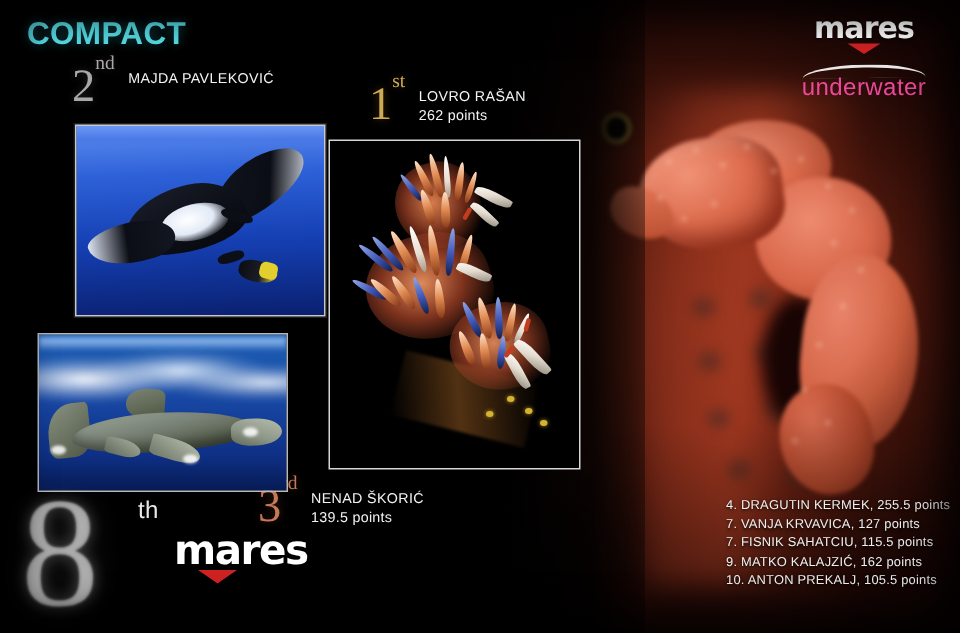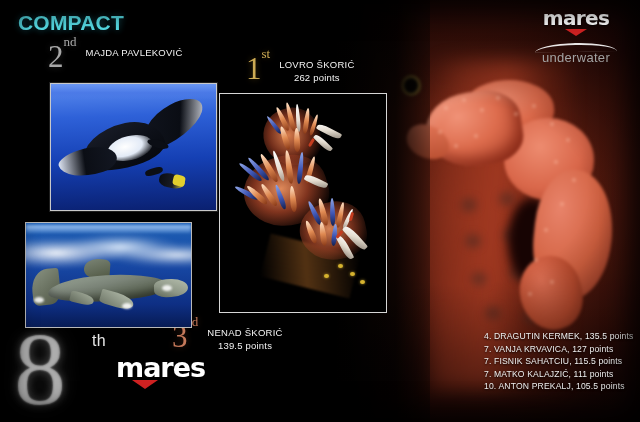--- a/index.html
+++ b/index.html
@@ -127,21 +127,21 @@
     border-right:11px solid transparent;
     border-top:7px solid #cf2222;
   }
   .upm { margin-top:7px; position:relative; }
   .upm-swoosh {
     width:82px; height:9px; margin:0 auto;
     border-top:2px solid rgba(255,255,255,.9);
     border-radius:50%/100% 100% 0 0;
     transform:rotate(-1deg);
   }
-  .upm-l1 { font-size:13px; color:#a3a3a3; letter-spacing:.3px; line-height:1.05; margin-top:-1px; }
+  .upm-l1 { font-size:16px; color:#ec4899; letter-spacing:.3px; line-height:1.05; margin-top:-1px; }
   .upm-l2 { font-size:19px; color:#fff; letter-spacing:.3px; line-height:1; display:flex; align-items:center; justify-content:center; gap:1px; }
   .upm-l3 { font-size:13px; color:#fff; letter-spacing:.3px; line-height:1.05; display:flex; align-items:flex-end; justify-content:center; }
   .lens {
     display:inline-block; width:16px; height:16px; border-radius:50%;
     background:radial-gradient(circle at 34% 30%, #f2f2f2 0%, #b9b9b9 28%, #4a4a4a 62%, #1b1b1b 100%);
     border:2px solid #fff; box-sizing:content-box;
     vertical-align:-2px;
   }
   .lens-sm {
     display:inline-block; width:9px; height:9px; border-radius:50%;
@@ -154,21 +154,21 @@
   .rank { position:absolute; display:flex; align-items:flex-start; gap:9px; }
   .rank-num {
     font-family:"Liberation Serif", serif;
     font-size:31px; line-height:.86; font-weight:normal;
     position:relative; white-space:nowrap;
   }
   .rank-num sup { font-size:13px; font-family:"Liberation Serif", serif; top:-.75em; position:relative; }
   .rank-gold { color:#cdab54; text-shadow:0 0 6px rgba(150,110,30,.45); }
   .rank-silver { color:#a8a8a8; text-shadow:0 0 6px rgba(110,110,110,.4); }
   .rank-bronze { color:#c5795a; text-shadow:0 0 6px rgba(140,70,40,.45); }
-  .rank-txt { padding-top:3px; text-align:center;text-decoration:underline; }
+  .rank-txt { padding-top:3px; text-align:left;text-decoration:underline; }
   .rank-name { font-size:9.5px; color:#f2f2f2; letter-spacing:.25px; line-height:1.35; white-space:nowrap; }
   .rank-pts { font-size:9.5px; color:#f2f2f2; letter-spacing:.2px; line-height:1.35; }
 
   #rank2 { left:48px; top:44px; }
   #rank1 { left:246px; top:56px; }
   #rank3 { left:172px; top:324px; }
 
   
   .photo { position:absolute; overflow:hidden; }
 
@@ -454,21 +454,21 @@
     <div class="rank-txt">
       <div class="rank-name">MAJDA PAVLEKOVIĆ</div>
     </div>
   </div>
 
   <div class="rank" id="rank1">
     <div class="rank-num rank-gold">
       <span>1</span><sup>st</sup>
     </div>
     <div class="rank-txt">
-      <div class="rank-name">LOVRO ŠKORIĆ</div>
+      <div class="rank-name">LOVRO RAŠAN</div>
       <div class="rank-pts">262 points</div>
     </div>
   </div>
 
   <div class="rank" id="rank3">
     <div class="rank-num rank-bronze">
       <span>3</span><sup>rd</sup>
     </div>
     <div class="rank-txt">
       <div class="rank-name">NENAD ŠKORIĆ</div>
@@ -559,21 +559,21 @@
   </div>
 
   <div class="eight-wrap">
     <div class="eight">8</div>
     <div class="eight-th">th</div>
     <div class="bl-mares">mares</div>
     <div class="bl-tri"></div>
   </div>
 
   <div class="rlist">
-    <div>4. DRAGUTIN KERMEK, 135.5 points</div>
+    <div>4. DRAGUTIN KERMEK, 255.5 points</div>
     <div>7. VANJA KRVAVICA, 127 points</div>
     <div>7. FISNIK SAHATCIU, 115.5 points</div>
-    <div>7. MATKO KALAJZIĆ, 111 points</div>
+    <div>9. MATKO KALAJZIĆ, 162 points</div>
     <div>10. ANTON PREKALJ, 105.5 points</div>
   </div>
 
   <div class="frame-fade"></div>
 </div>
 
 </body></html>

